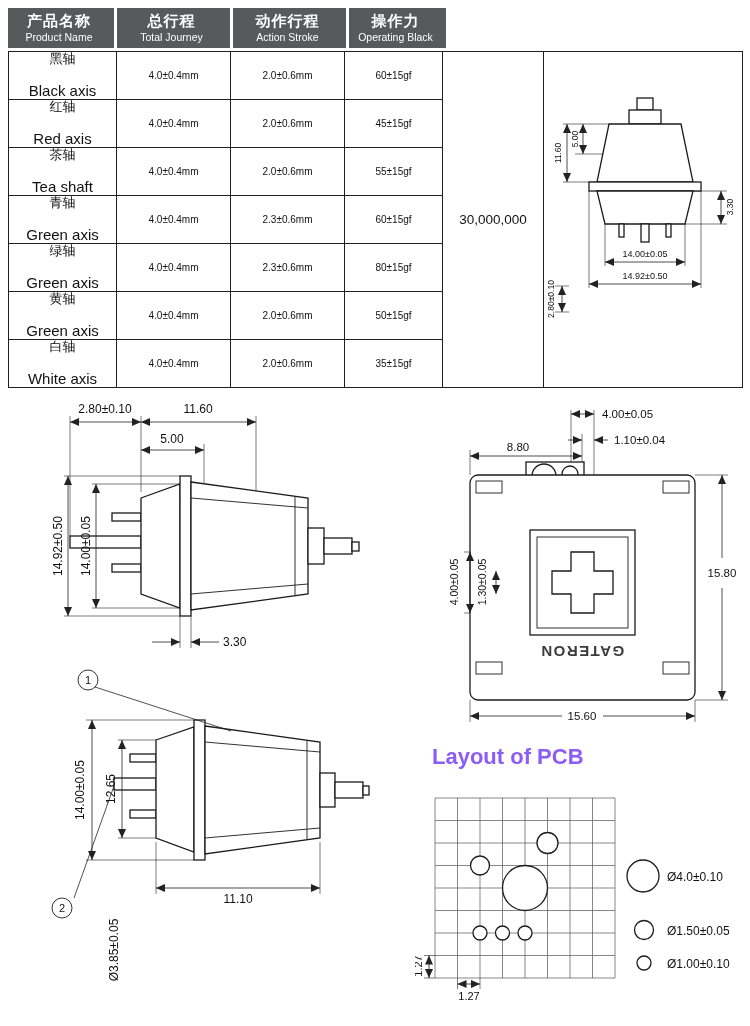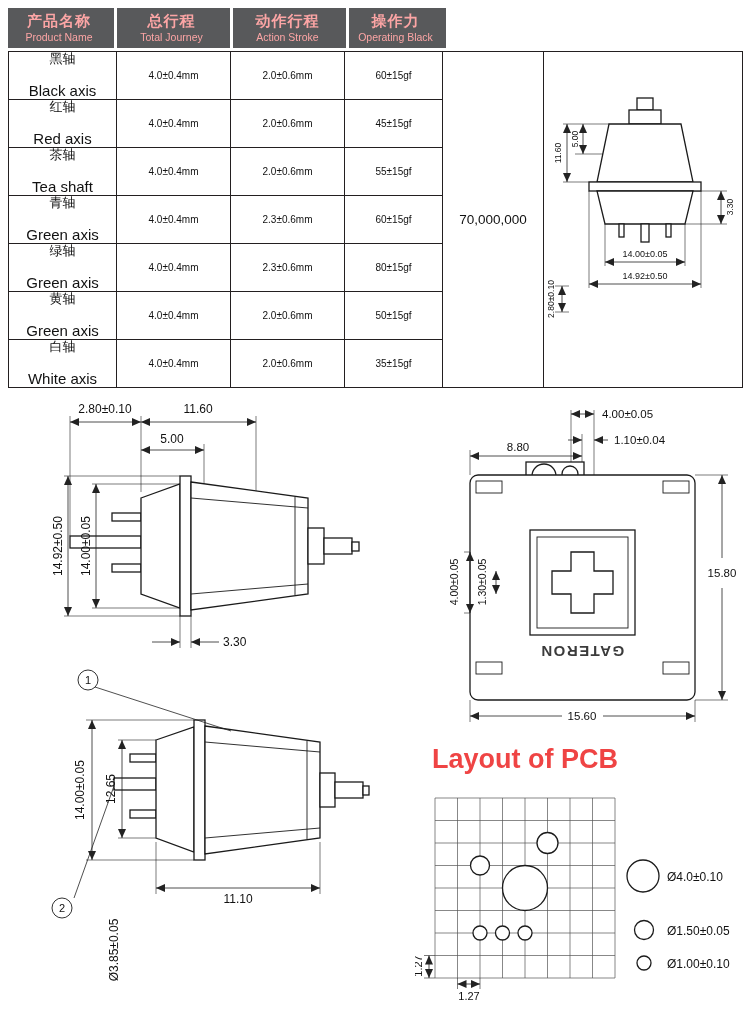--- a/index.html
+++ b/index.html
@@ -2,39 +2,39 @@
 <html><head>
 <meta charset="utf-8">
 <style>
   html,body{margin:0;padding:0;}
   body{width:750px;height:1026px;background:#fff;font-family:"Liberation Sans",sans-serif;color:#111;}
   .page{position:relative;width:750px;height:1026px;overflow:hidden;background:#fff;}
 
   
   .spec-table{position:absolute;left:8px;top:8px;width:734px;}
   .header-row{display:grid;grid-template-columns:106px 113px 113px 97px 100px 190px;column-gap:3px;}
-  .header-cell{background:#58595b;color:#fca5a5;text-align:center;padding:4px 6px 5px 2px;}
+  .header-cell{background:#58595b;color:#ffffff;text-align:center;padding:4px 6px 5px 2px;}
   .header-cell .zh{font-size:15px;font-weight:bold;letter-spacing:1px;line-height:1.25;}
   .header-cell .en{font-size:10.5px;line-height:1.2;}
   table.spec-body{border-collapse:collapse;margin-top:3px;width:734px;table-layout:fixed;}
   table.spec-body td{border:1px solid #231f20;text-align:center;vertical-align:middle;padding:0;}
   table.spec-body tr{height:46px;}
   td.name .zh{font-size:13px;line-height:1.15;}
   td.name .en{font-size:15px;margin-top:15px;}
   td.val{font-size:10px;}
   td.lifetime{font-size:13.5px;}
   td.structure{padding:0;vertical-align:top;}
 
   
   .drawing{position:absolute;}
   .d-side{left:8px;top:396px;}
   .d-top{left:430px;top:400px;}
   .d-pin{left:18px;top:662px;}
   .d-pcb{left:415px;top:788px;}
-  .pcb-title{position:absolute;left:432px;top:744px;font-size:27px;font-weight:bold;color:#ef4444;}
+  .pcb-title{position:absolute;left:432px;top:744px;font-size:22px;font-weight:bold;color:#8b5cf6;}
 
   svg .outline{fill:#fff;stroke:#1b1b1b;stroke-width:1.3;}
   svg .detail{fill:none;stroke:#1b1b1b;stroke-width:0.9;}
   svg .dim{fill:none;stroke:#222;stroke-width:0.8;}
   svg .ext{fill:none;stroke:#222;stroke-width:0.6;}
   svg .gridline{fill:none;stroke:#555;stroke-width:0.7;}
   svg text.dimtext{fill:#111;font-family:"Liberation Sans",sans-serif;}
   svg text.brand{fill:#3b3b3b;font-family:"Liberation Sans",sans-serif;font-weight:bold;letter-spacing:1.5px;}
 </style>
 </head>
@@ -73,21 +73,21 @@
       </colgroup>
       <tbody>
       <tr>
         <td class="name">
           <div class="zh">黑轴</div>
           <div class="en">Black axis</div>
         </td>
         <td class="val">4.0±0.4mm</td>
         <td class="val">2.0±0.6mm</td>
         <td class="val">60±15gf</td>
-        <td class="lifetime" rowspan="7">70,000,000</td>
+        <td class="lifetime" rowspan="7">30,000,000</td>
         <td class="structure" rowspan="7">
           
           <svg width="197" height="320" viewBox="0 0 197 320">
             <defs>
               <marker id="s1s" markerUnits="userSpaceOnUse" markerWidth="9" markerHeight="8" refX="0" refY="4" orient="auto">
                     <path d="M9,0 L0,4 L9,8 Z" fill="#222"></path>
                   </marker>
               <marker id="s1e" markerUnits="userSpaceOnUse" markerWidth="9" markerHeight="8" refX="9" refY="4" orient="auto">
                     <path d="M0,0 L9,4 L0,8 Z" fill="#222"></path>
                   </marker>

